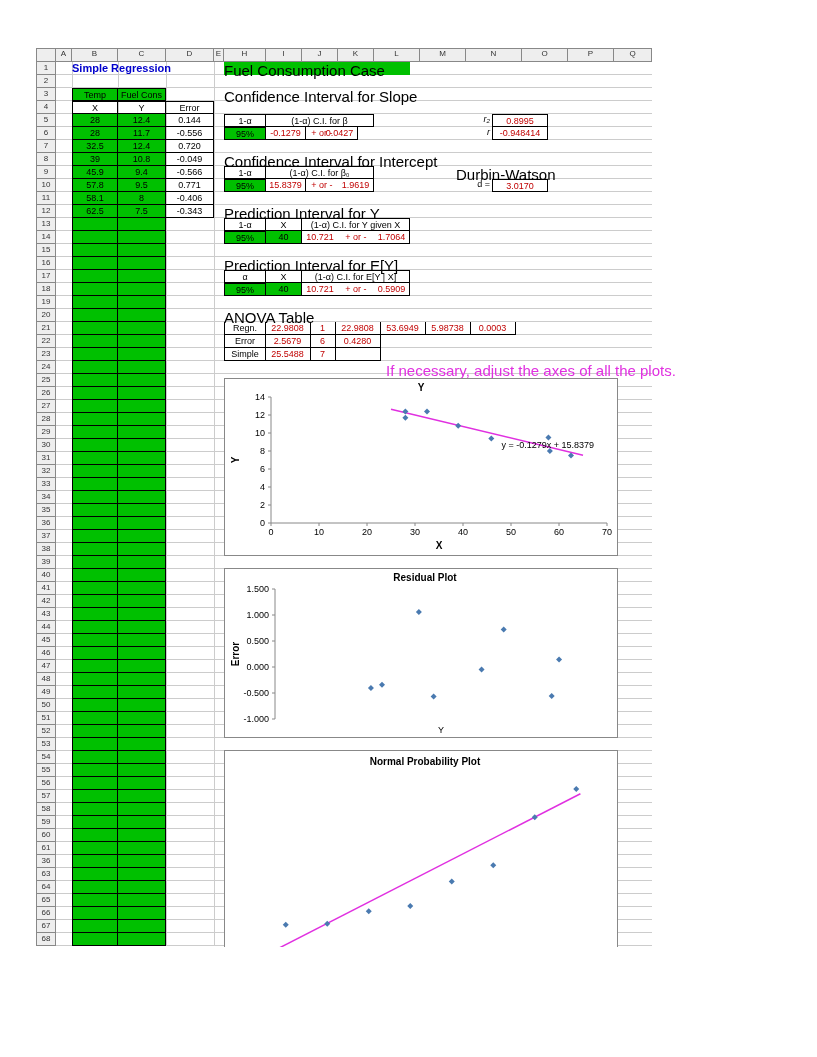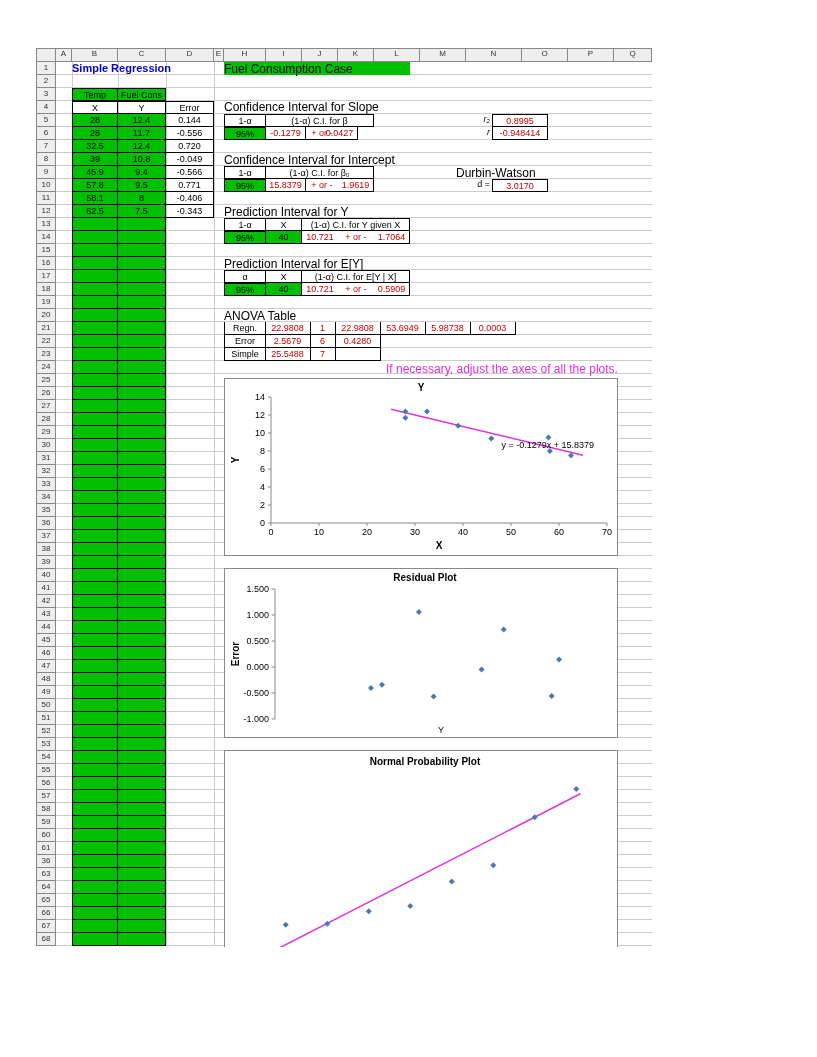--- a/index.html
+++ b/index.html
@@ -10,21 +10,21 @@
 .grid{display:flex}
 .rownums{display:flex;flex-direction:column}
 .rownums div{width:20px;height:13px;border:1px solid #888;border-top:none;background:#eee;text-align:center;font-size:8px;color:#333;box-sizing:border-box;line-height:12px}
 .cells{position:relative;flex:1}
 .cell{height:13px;box-sizing:border-box;font-size:9px;line-height:12px;padding:0 2px;text-align:center}
 .bd{border:1px solid #000}
 .bt{border-top:1px solid #000}.bb{border-bottom:1px solid #000}.bl{border-left:1px solid #000}.br{border-right:1px solid #000}
 .green{background:#00c000;color:#000}
 .red{color:#c00000}
 .bluebold{color:#0000cc;font-weight:bold;font-size:11px;text-align:left}
-.lbl{text-align:left;font-size:12px}
+.lbl{text-align:left;font-size:15px}
 .pink{color:#e030e0}
 .chartbox{position:absolute;border:1px solid #888;background:#fff}
 svg text{font-family:Arial,sans-serif}
 </style>
 </head>
 <body>
 
 <div class="sheet">
 
 <div class="colhdr">
@@ -339,21 +339,21 @@
           <div style="position:absolute;top:832px;left:16px;width:46px" class="cell green bl br bb"></div>
           <div style="position:absolute;top:832px;left:62px;width:48px" class="cell green br bb"></div>
           <div style="position:absolute;top:845px;left:16px;width:46px" class="cell green bl br bb"></div>
           <div style="position:absolute;top:845px;left:62px;width:48px" class="cell green br bb"></div>
           <div style="position:absolute;top:858px;left:16px;width:46px" class="cell green bl br bb"></div>
           <div style="position:absolute;top:858px;left:62px;width:48px" class="cell green br bb"></div>
           <div style="position:absolute;top:871px;left:16px;width:46px" class="cell green bl br bb"></div>
           <div style="position:absolute;top:871px;left:62px;width:48px" class="cell green br bb"></div>
         </div>
 
-<div style="position:absolute;top:38px;left:168px" class="lbl">Confidence Interval for Slope</div>
+<div style="position:absolute;top:26px;left:168px" class="lbl">Confidence Interval for Slope</div>
 <div style="position:absolute;top:52px;left:168px;width:42px" class="cell bd">1-α</div>
 <div style="position:absolute;top:52px;left:210px;width:108px" class="cell bt bb br">(1-α) C.I. for β</div>
 <div style="position:absolute;top:65px;left:168px;width:42px" class="cell green bd">95%</div>
 <div style="position:absolute;top:65px;left:210px;width:40px" class="cell red bb br">-0.1279</div>
 <div style="position:absolute;top:65px;left:250px;width:32px" class="cell red bb">+ or -</div>
 <div style="position:absolute;top:65px;left:266px;width:36px" class="cell red bb br">0.0427</div>
 
 <div style="position:absolute;top:52px;left:414px;width:20px;font-style:italic;text-align:right">r₂</div>
 <div style="position:absolute;top:52px;left:436px;width:56px" class="cell bd red">0.8995</div>
 <div style="position:absolute;top:65px;left:414px;width:20px;font-style:italic;text-align:right">r</div>

